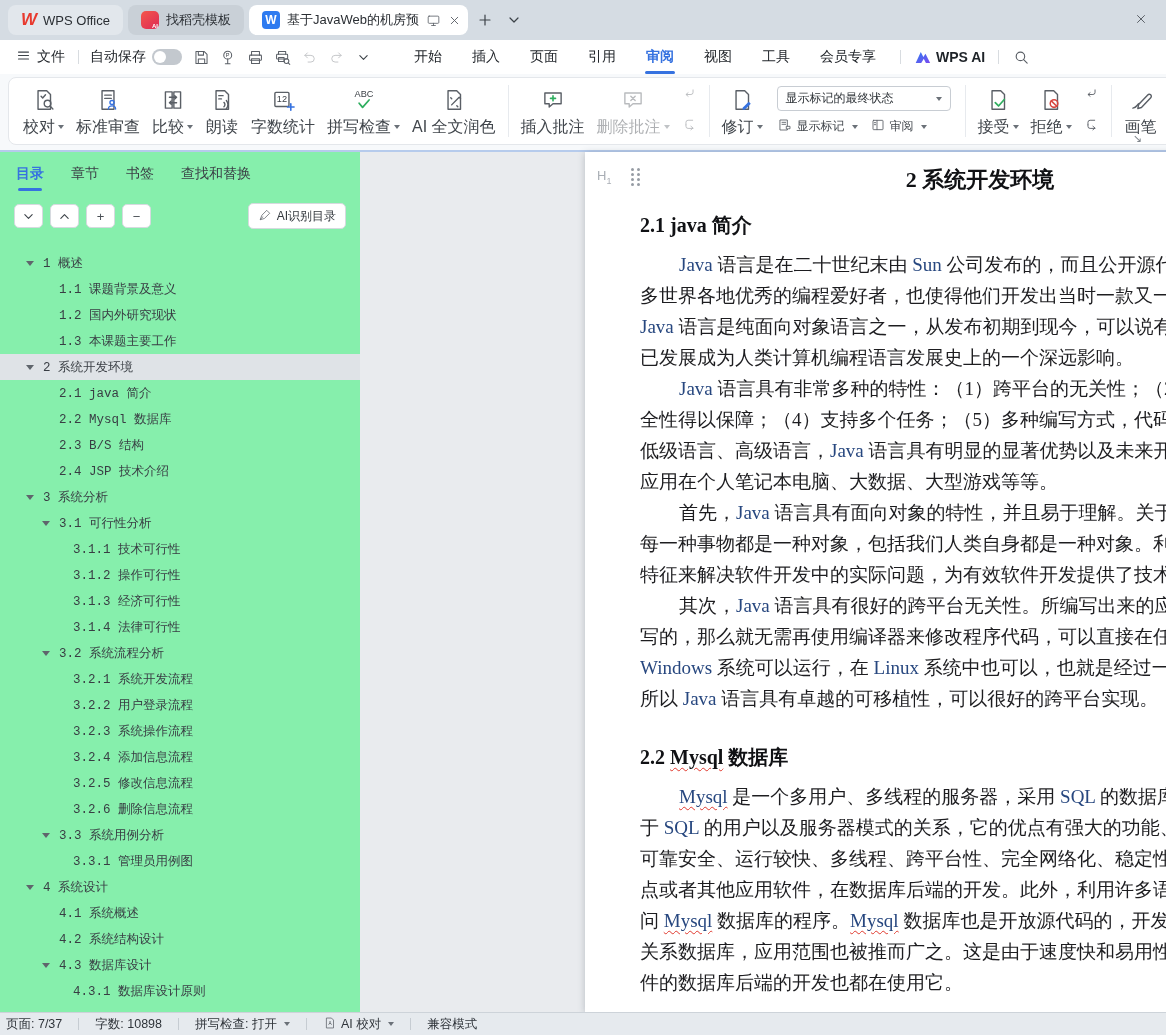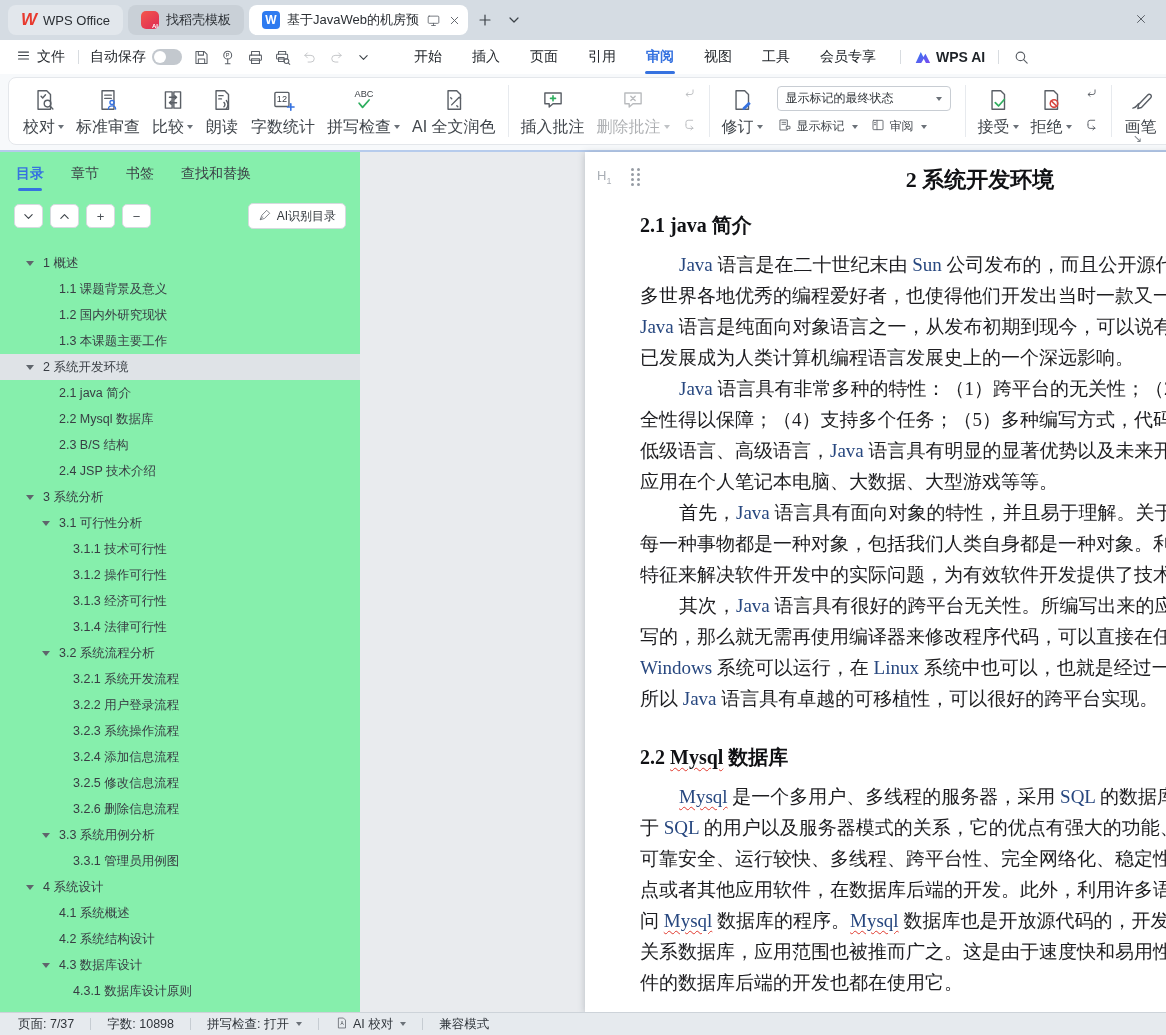--- a/index.html
+++ b/index.html
@@ -60,21 +60,21 @@
   .sidebar { width:360px; background:#86efac; display:flex; flex-direction:column; flex:none; }
   .sb-tabs { height:44px; display:flex; align-items:center; padding:0 16px; gap:27px; font-size:14px; color:#3b4046; position:relative; }
   .sb-tab { position:relative; height:100%; display:flex; align-items:center; }
   .sb-tab.active { color:#3672e0; font-weight:bold; }
   .sb-tab.active::after { content:""; position:absolute; left:2px; right:2px; bottom:5px; height:3px; border-radius:2px; background:#3672e0; }
   .sb-close { position:absolute; right:18px; top:12px; color:#53585e; }
   .sb-controls { height:40px; display:flex; align-items:center; padding:0 14px; gap:7px; }
   .cbtn { width:29px; height:24px; background:#fff; border:1px solid #d6dadf; border-radius:5px; display:flex; align-items:center; justify-content:center; font-size:13px; color:#4a4f55; line-height:1; }
   .ai-btn { margin-left:auto; height:26px; background:#fff; border:1px solid #d6dadf; border-radius:5px; display:flex; align-items:center; gap:5px; padding:0 9px; font-size:12px; color:#33383e; }
   .toc { flex:1; overflow:hidden; padding-top:14px; }
-  .toc-row { height:26px; display:flex; align-items:center; font-size:12.5px; color:#383d43; }
+  .toc-row { height:26px; display:flex; align-items:center; font-size:12.5px; color:#383d43;font-family:Liberation Mono, monospace; }
   .toc-row.selected { background:#dfe3e7; }
   .tri { width:0; height:0; border-left:4px solid transparent; border-right:4px solid transparent; border-top:5px solid #5f656c; margin-right:9px; flex:none; }
   .sp { width:17px; flex:none; }
   .lvl1 { padding-left:26px; } .lvl2 { padding-left:42px; } .lvl3 { padding-left:73px; }
 
   
   .docarea { flex:1; background:#e9ebee; position:relative; }
   .page { position:absolute; left:225px; top:0; width:790px; height:860px; background:#fff; box-shadow:0 1px 7px rgba(55,65,80,.28); }
   .h1badge { position:absolute; left:12px; top:16px; display:flex; align-items:center; gap:20px; }
   .h1txt { font-size:13px; color:#a9aeb5; }
@@ -86,21 +86,21 @@
   .doc-h2.gap { margin-top:30px; }
   .doc-h2 + .para { margin-top:10px; }
   .para { margin-left:55px; font-family:"Liberation Serif","DejaVu Serif",serif; font-size:19px; color:#1d1d20; }
   .doc-line { line-height:31px; white-space:nowrap; }
   .doc-line.first { text-indent:39px; }
   .lat { color:#27477f; }
   .doc-h2 .lat { color:inherit; }
   .spell { text-decoration-line:underline; text-decoration-style:wavy; text-decoration-color:#e03a2f; text-decoration-thickness:1px; text-underline-offset:3px; }
 
   
-  .statusbar { position:absolute; left:0; bottom:0; width:100%; height:23px; background:#e6eaee; border-top:1px solid #cdd3d9; display:flex; align-items:center; padding-left:14px; font-size:12.5px; color:#2f343a; }
+  .statusbar { position:absolute; left:0; bottom:0; width:100%; height:23px; background:#e6eaee; border-top:1px solid #cdd3d9; display:flex; align-items:center; padding-left:2px; font-size:12.5px; color:#2f343a; }
   .st-item { display:flex; align-items:center; gap:4px; padding:0 4px; }
   .st-sep { width:1px; height:12px; background:#c6ccd2; margin:0 12px; }
 </style>
 </head>
 <body>
 
 <div class="tabbar">
   <div class="tab t1">
     <span class="wlogo">W</span>
     <span class="tab-label">WPS Office</span>

